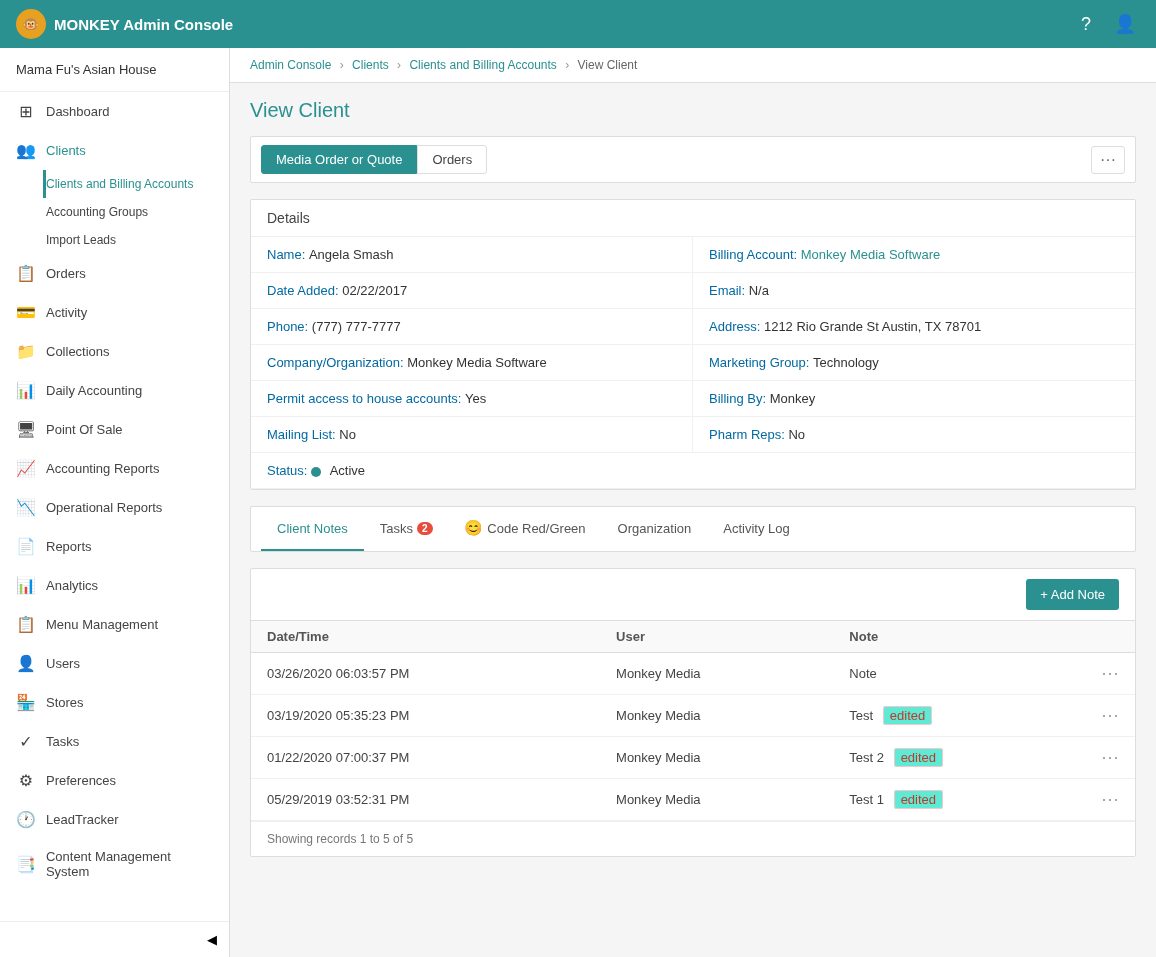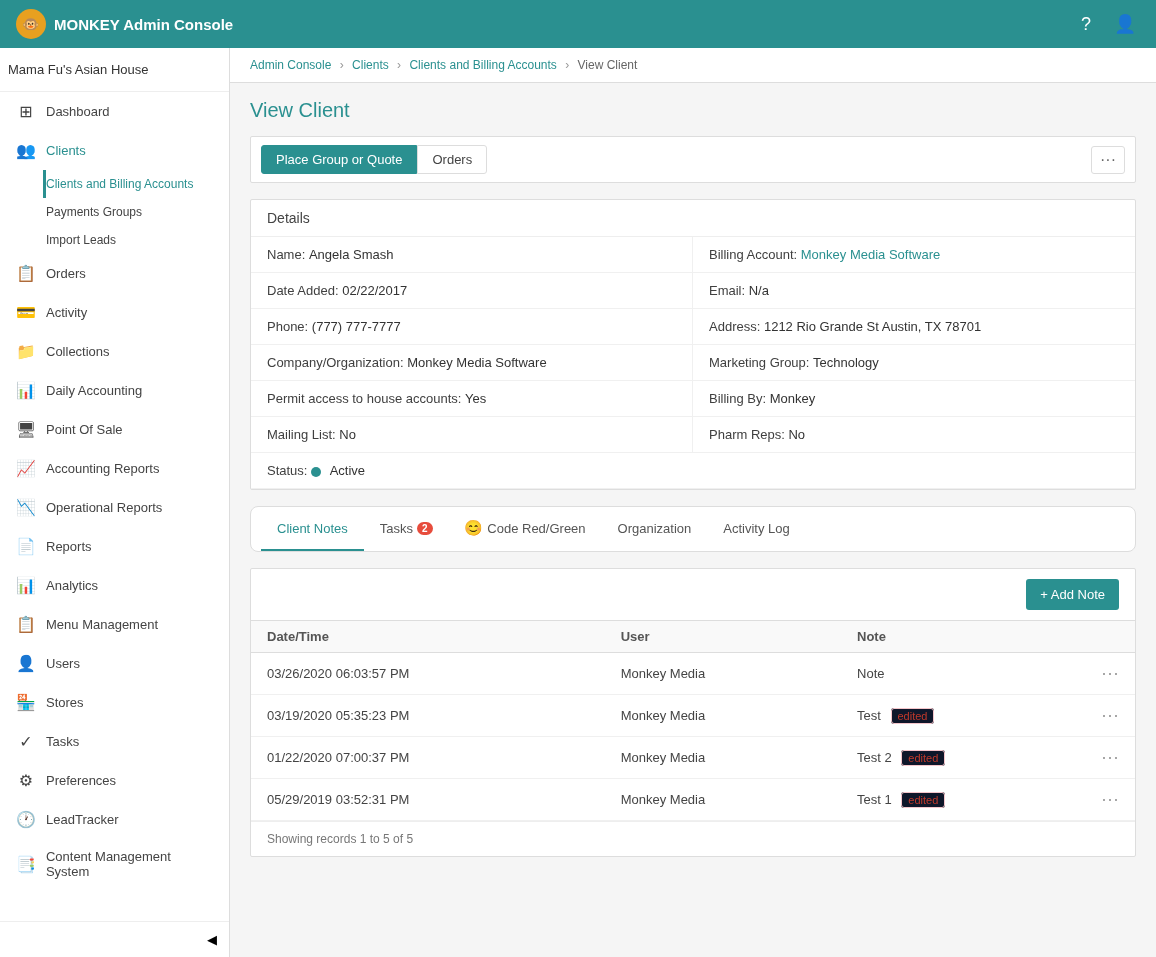--- a/index.html
+++ b/index.html
@@ -53,21 +53,21 @@
       width: 230px;
       background: white;
       border-right: 1px solid #ddd;
       display: flex;
       flex-direction: column;
       overflow-y: auto;
       flex-shrink: 0;
       position: relative;
     }
     .sidebar-org {
-      padding: 14px 8px;
+      padding: 14px 16px;
       font-size: 13px;
       font-weight: 500;
       color: #333;
       border-bottom: 1px solid #eee;
     }
     .sidebar-scroll {
       overflow-y: auto;
       flex: 1;
     }
     .sidebar-item {
@@ -197,37 +197,37 @@
       grid-template-columns: 1fr 1fr;
       padding: 0;
     }
     .detail-row {
       padding: 10px 16px;
       border-bottom: 1px solid #f0f0f0;
       font-size: 13px;
       color: #555;
     }
     .detail-row:nth-child(odd) { border-right: 1px solid #f0f0f0; }
-    .detail-label { color: #404040; text-align: center; }
+    .detail-label { color: #0369a1; text-align: center; }
     .detail-value { color: #333; font-weight: 500; }
     .detail-value.link { color: #2a9090; cursor: pointer; }
     .status-dot {
       display: inline-block;
       width: 10px; height: 10px;
       border-radius: 50%;
       background: #2a9090;
       margin-right: 5px;
       vertical-align: middle;
     }
 
     
     .sub-tab-bar {
       background: white;
       border: 1px solid #ddd;
-      border-radius: 8px;
+      border-radius: 2px;
       padding: 0 10px;
       margin-bottom: 16px;
     }
     .sub-tab-items {
       display: flex;
       gap: 0;
     }
     .sub-tab-item {
       padding: 12px 16px;
       cursor: pointer;
@@ -287,26 +287,26 @@
       border-bottom: 1px solid #ddd;
       border-top: 1px solid #ddd;
     }
     .notes-table td {
       padding: 10px 16px;
       border-bottom: 1px solid #f0f0f0;
       font-size: 13px;
       color: #444;
     }
     .edited-badge {
-      background: #0f172a;
+      background: #5eead4;
       color: #c0392b;
       border: 1px solid #f5c6cb;
       border-radius: 3px;
       padding: 1px 6px;
-      font-size: 11px;
+      font-size: 13px;
       margin-left: 6px;
     }
     .row-menu-btn {
       background: none;
       border: none;
       cursor: pointer;
       color: #999;
       font-size: 18px;
     }
     .notes-footer {
@@ -343,21 +343,21 @@
         <span class="sidebar-icon">⊞</span>
         <span>Dashboard</span>
       </div>
 
       <div class="sidebar-item active-parent">
         <span class="sidebar-icon">👥</span>
         <span>Clients</span>
       </div>
       <div class="sidebar-sub">
         <div class="sidebar-sub-item active">Clients and Billing Accounts</div>
-        <div class="sidebar-sub-item">Payments Groups</div>
+        <div class="sidebar-sub-item">Accounting Groups</div>
         <div class="sidebar-sub-item">Import Leads</div>
       </div>
 
       <div class="sidebar-item">
         <span class="sidebar-icon">📋</span>
         <span>Orders</span>
       </div>
 
       <div class="sidebar-item">
         <span class="sidebar-icon">💳</span>
@@ -449,21 +449,21 @@
       <a>Clients and Billing Accounts</a>
       <span class="breadcrumb-sep">›</span>
       <span>View Client</span>
     </div>
 
     <div class="page-content">
 
       <div class="page-title">View Client</div>
 
       <div class="tab-bar">
-        <button class="tab-btn active">Place Group or Quote</button>
+        <button class="tab-btn active">Media Order or Quote</button>
         <button class="tab-btn">Orders</button>
         <div class="tab-spacer"></div>
         <button class="tab-more-btn">···</button>
       </div>
 
       <div class="details-card">
         <div class="details-title">Details</div>
         <div class="details-grid">
 
           <div class="detail-row">

